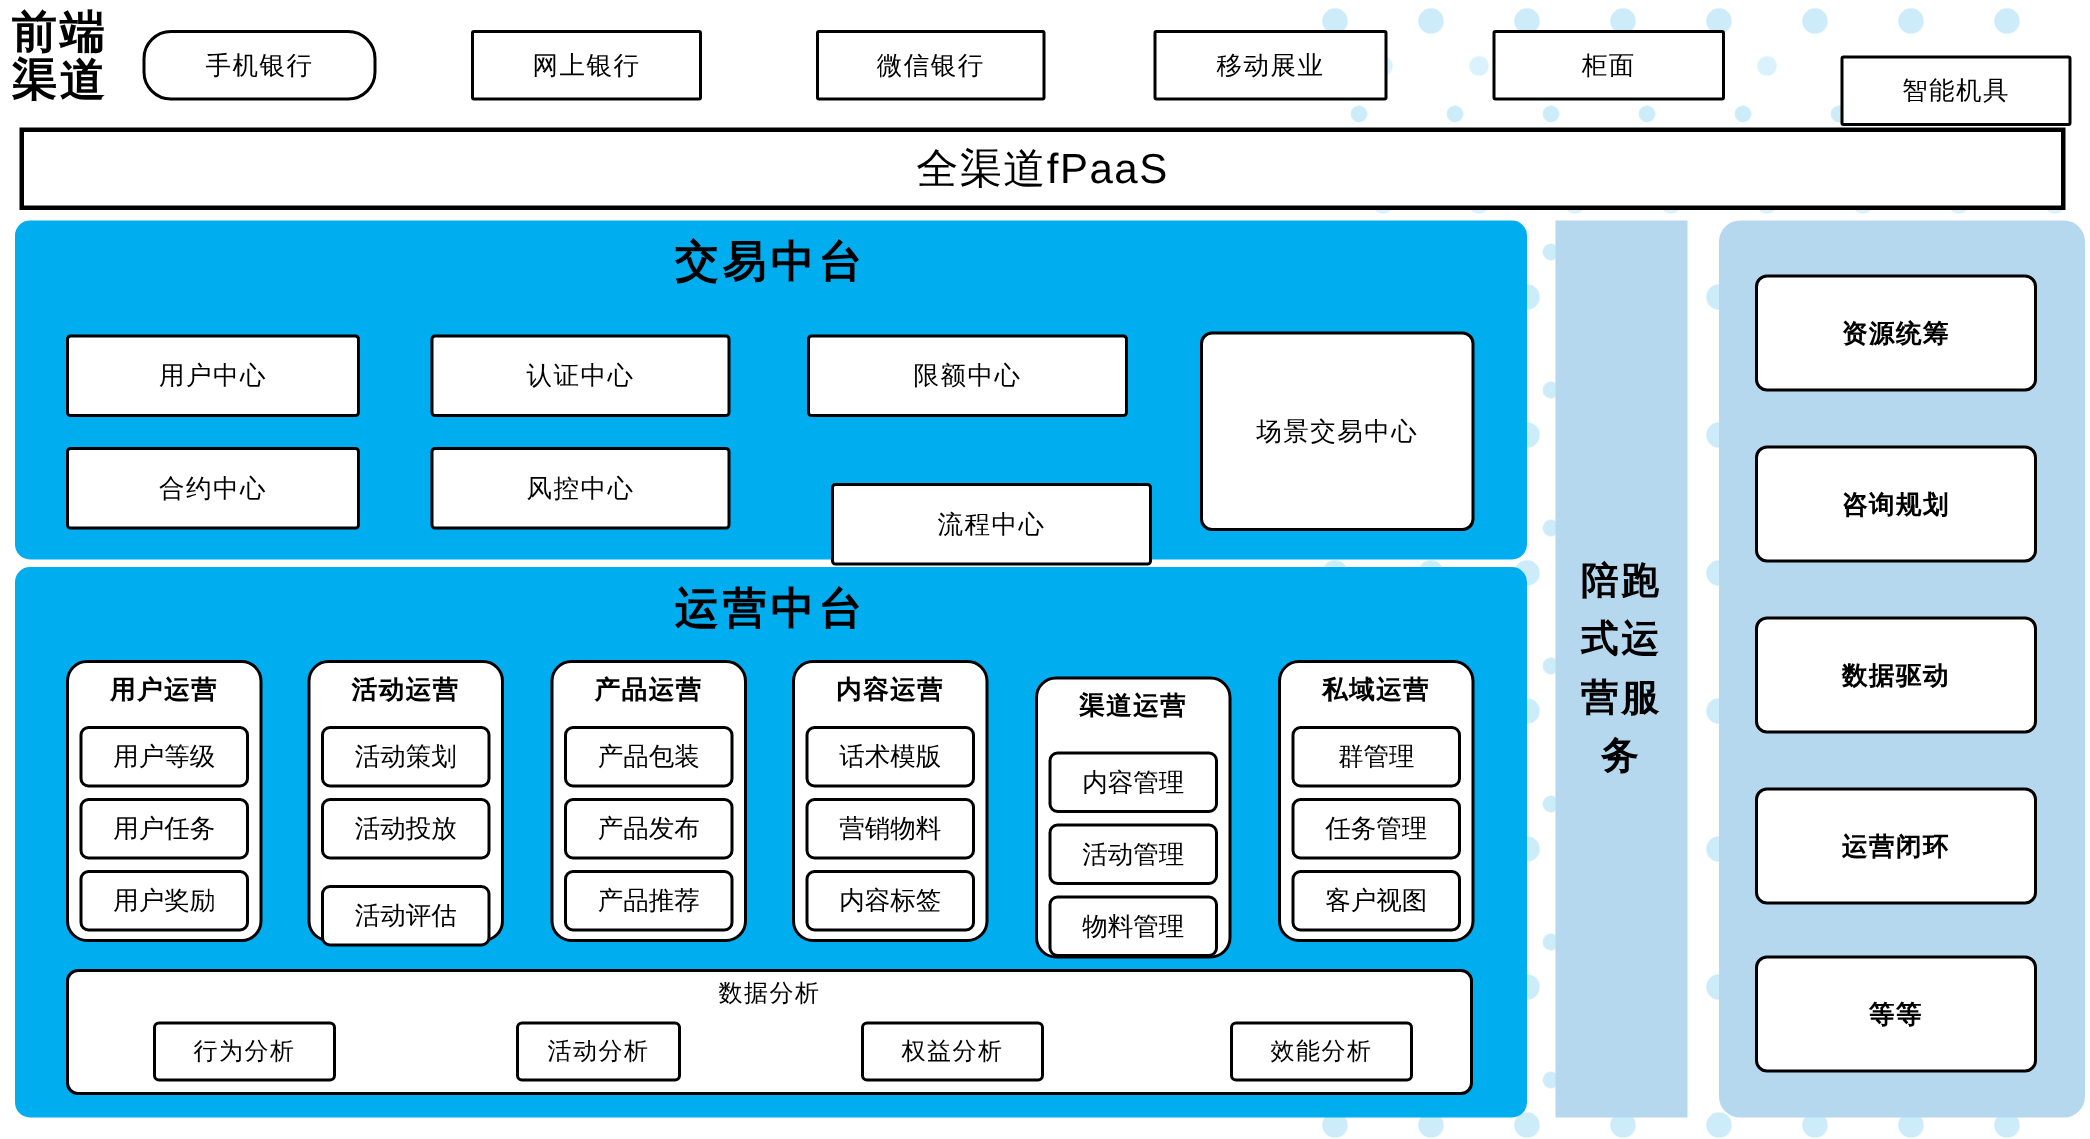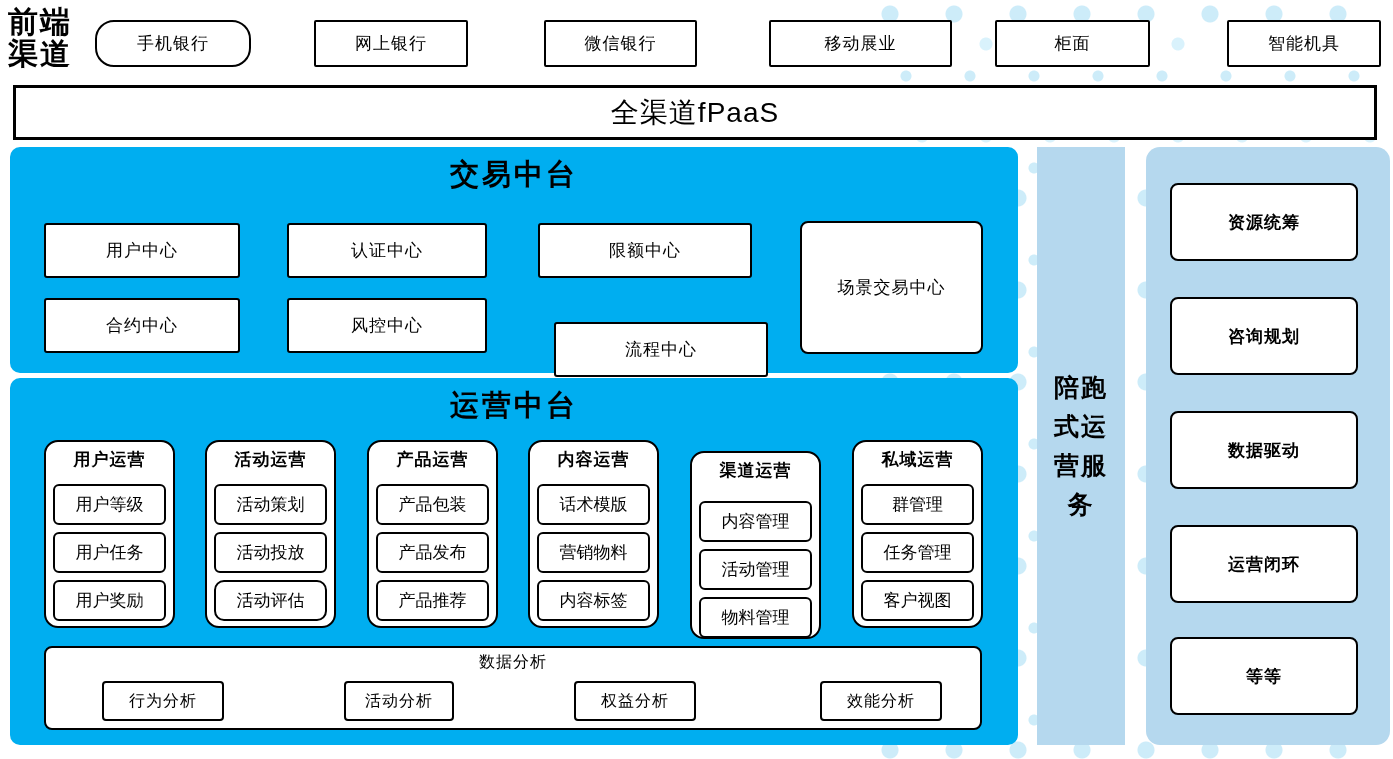--- a/index.html
+++ b/index.html
@@ -71,27 +71,27 @@
 
   <div class="box channel" style="left:95px;width:156px;border-radius:19px;">
     <span>手机银行</span>
   </div>
   <div class="box channel" style="left:314px;width:154px;">
     <span>网上银行</span>
   </div>
   <div class="box channel" style="left:544px;width:153px;">
     <span>微信银行</span>
   </div>
-  <div class="box channel" style="left:769px;width:183px;">
+  <div class="box channel" style="left:769px;width:156px;">
     <span>移动展业</span>
   </div>
   <div class="box channel" style="left:995px;width:155px;">
     <span>柜面</span>
   </div>
-  <div class="box channel" style="left:1227px;width:154px;">
+  <div class="box channel" style="left:1227px;width:154px;margin-top:17px;">
     <span>智能机具</span>
   </div>
 
   <div class="box fpaas">
     <span>全渠道fPaaS</span>
   </div>
 
   <div class="panel trade">
     <div class="panel-title">交易中台</div>
     <div class="box center-box" style="left:34px;top:76px;width:196px;">
@@ -134,21 +134,21 @@
     </div>
 
     <div class="box group" style="left:195px;">
       <div class="group-title">活动运营</div>
       <div class="box group-item" style="top:42px;">
           <span>活动策划</span>
         </div>
       <div class="box group-item" style="top:90px;">
           <span>活动投放</span>
         </div>
-      <div class="box group-item" style="top:138px;border-radius:10px;">
+      <div class="box group-item" style="top:148px;">
           <span>活动评估</span>
         </div>
     </div>
 
     <div class="box group" style="left:518px;">
       <div class="group-title">内容运营</div>
       <div class="box group-item" style="top:42px;">
           <span>话术模版</span>
         </div>
       <div class="box group-item" style="top:90px;">

